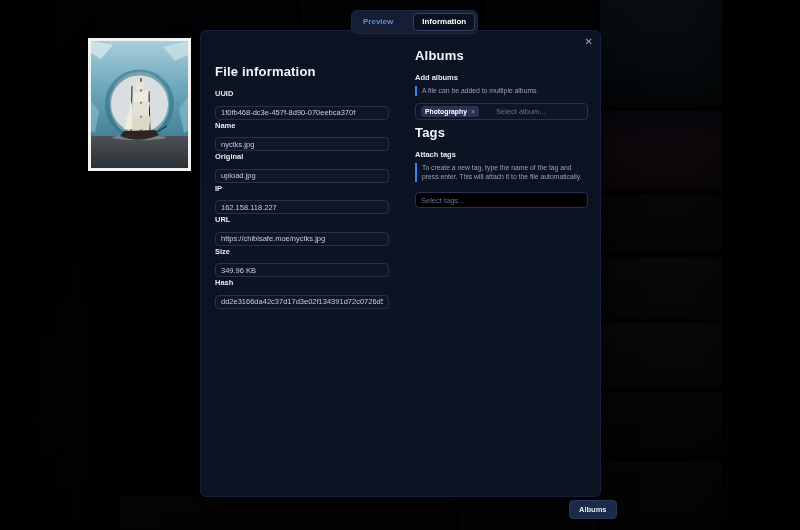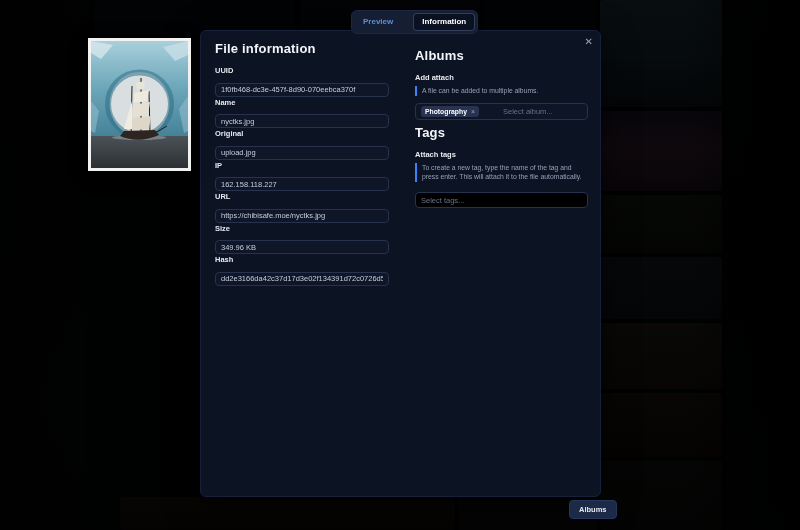--- a/index.html
+++ b/index.html
@@ -32,35 +32,35 @@
   .tab-active { background:#0a1120; color:#ffffff; font-weight:bold; box-shadow:inset 0 0 0 1px #343f5c; }
 
   
   .thumb { position:absolute; left:88px; top:38px; width:103px; height:133px; background:#f2f2f0; padding:3px; z-index:6; box-shadow:0 4px 14px rgba(0,0,0,.55); }
   .thumb svg { display:block; width:97px; height:127px; }
 
   
   .modal { position:absolute; left:200px; top:30px; width:401px; height:467px; background:#0c1322;
            border:1px solid #16203a; border-radius:6px; box-shadow:0 10px 34px rgba(0,0,0,.65);
            display:flex; z-index:4; }
-  .col-left  { width:200px; padding:5px 12px 12px 14px; }
+  .col-left  { width:200px; padding:28px 12px 12px 14px; }
   .col-right { width:199px; padding:12px 12px 12px 14px; position:relative; }
 
   .panel-title { font-size:13px; font-weight:bold; color:#f3f5f9; margin:5px 0 10px; letter-spacing:.2px; }
   .field { margin-bottom:1px; }
   .field-label { display:block; font-size:7.5px; font-weight:bold; color:#e7eaf1; margin-bottom:3px; }
   .field-value { width:100%; background:#0e1627; border:1px solid #27324e; border-radius:4px;
                  color:#c6cedd; font-size:7.5px; padding:0 5px; height:14px; font-family:inherit;
                  white-space:nowrap; overflow:hidden; text-overflow:clip; outline:none; }
 
   .sub-label { font-size:7.5px; font-weight:bold; color:#e7eaf1; margin:10px 0 4px; }
   .note { border-left:2px solid #3b82f6; padding-left:5px; font-size:6.8px; line-height:1.4;
           color:#96a0b6; margin-bottom:7px; max-width:172px; }
   .select-box { border:1px solid #27324e; border-radius:4px; background:#0d1526; min-height:16px;
-                display:flex; align-items:center; gap:24px; padding:2px 5px; cursor:text; }
+                display:flex; align-items:center; gap:17px; padding:2px 5px; cursor:text; }
   .chip { background:#273350; border-radius:3px; color:#ffffff; font-size:6.8px; font-weight:bold;
           padding:2px 4px; display:inline-flex; align-items:center; gap:4px; white-space:nowrap; }
   .chip-x { color:#99a2b6; font-weight:normal; cursor:pointer; font-size:7px; }
   .select-placeholder { color:#66708а; color:#66708a; font-size:7.5px; }
   .select-input { width:100%; background:#000000; border:1px solid #27324e; border-radius:4px;
                   height:16px; padding:0 5px; color:#c6cedd; font-size:7.5px; font-family:inherit; outline:none; }
   .select-input::placeholder { color:#66708a; }
   .tags-title { }
 
   .close-btn { position:absolute; top:6px; right:7px; background:none; border:none; color:#9aa3b5;
@@ -163,21 +163,21 @@
     <div class="field">
       <span class="field-label">Hash</span>
       <input class="field-value" readonly="" value="dd2e3166da42c37d17d3e02f134391d72c0726d5c294b4c15f" style="">
     </div>
   </div>
 
   <div class="col-right">
     <button class="close-btn">✕</button>
 
     <div class="panel-title">Albums</div>
-    <div class="sub-label">Add attach</div>
+    <div class="sub-label">Add albums</div>
     <div class="note">A file can be added to multiple albums.</div>
     <div class="select-box">
       <span class="chip">
         <span>Photography</span>
         <span class="chip-x">×</span>
       </span>
       <span class="select-placeholder">Select album...</span>
     </div>
 
     <div class="panel-title tags-title">Tags</div>

